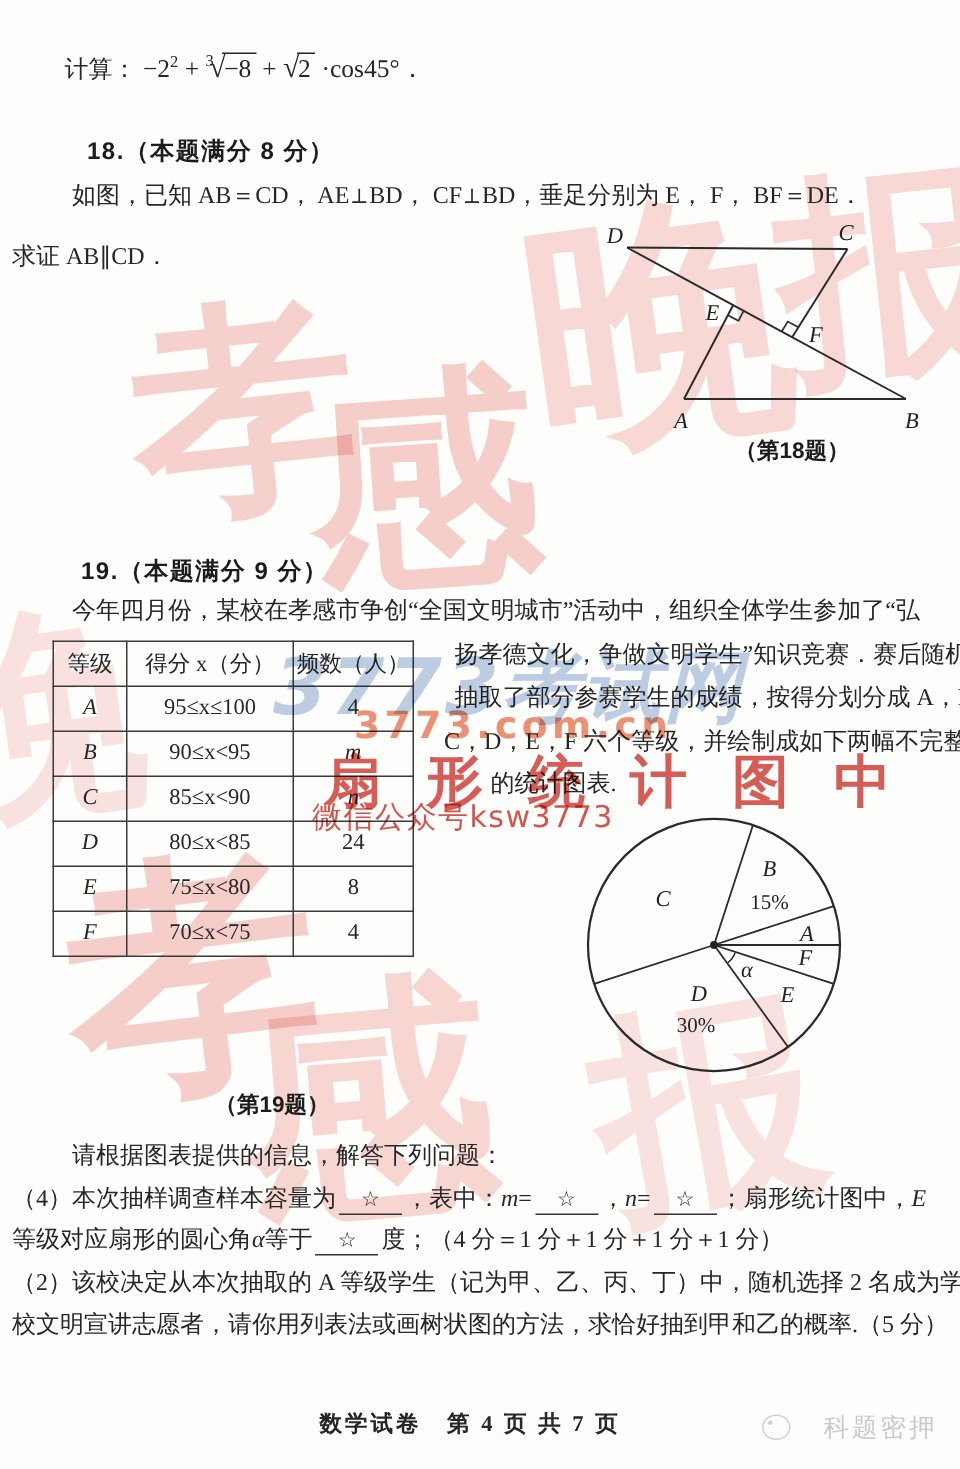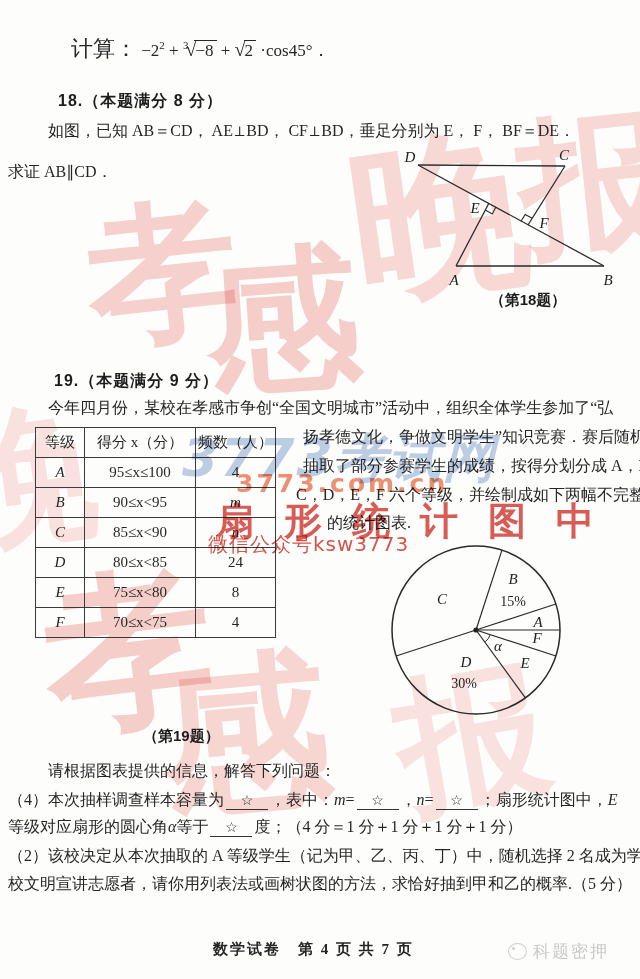--- a/index.html
+++ b/index.html
@@ -33,21 +33,21 @@
   .wm{position:absolute;pointer-events:none;mix-blend-mode:multiply;white-space:nowrap;}
   .wm-callig{font-family:"DejaVu Serif",serif;font-weight:bold;color:rgba(224,74,62,0.26);}
   .wm-blue{font-family:"DejaVu Sans",sans-serif;font-weight:bold;font-style:italic;
            font-size:52px;letter-spacing:2px;color:rgba(125,158,205,0.5);}
   .wm-url{font-family:"DejaVu Sans",sans-serif;font-weight:bold;font-size:25px;letter-spacing:3px;
           color:rgba(235,126,92,0.85);}
   .wm-banner{font-family:"DejaVu Serif",serif;font-weight:bold;font-size:38px;letter-spacing:30px;
           color:rgba(206,48,40,0.78);}
   .wm-wechat{font-family:"DejaVu Sans",sans-serif;font-size:20px;letter-spacing:1px;
           color:rgba(206,54,44,0.85);}
-  .wm-brand{display:flex;align-items:center;gap:6px;color:#c9c9c9;
+  .wm-brand{display:flex;align-items:center;gap:22px;color:#c9c9c9;
           font-family:"Liberation Sans",sans-serif;font-size:17px;letter-spacing:2px;}
   .wm-brand .ring{width:17px;height:15px;border:1.6px solid #cfcfcf;border-radius:50%;position:relative;}
   .wm-brand .ring:after{content:"";position:absolute;left:3px;top:3px;width:3px;height:3px;
           background:#cfcfcf;border-radius:50%;}
   .footer{font-weight:600;font-size:15px;letter-spacing:2px;}
 </style>
 </head>
 <body>
 
 <div class="page">
@@ -55,21 +55,21 @@
   <div class="wm wm-callig" style="left:88px;top:175px;font-size:150px;transform:rotate(-6deg);opacity:.95;"><span>孝</span></div>
   <div class="wm wm-callig" style="left:205px;top:218px;font-size:155px;transform:rotate(-4deg);"><span>感</span></div>
   <div class="wm wm-callig" style="left:352px;top:100px;font-size:175px;transform:rotate(-8deg);opacity:.8;"><span>晚</span></div>
   <div class="wm wm-callig" style="left:520px;top:85px;font-size:150px;transform:rotate(-6deg);opacity:.8;"><span>报</span></div>
   <div class="wm wm-callig" style="left:45px;top:540px;font-size:168px;transform:rotate(-7deg);"><span>孝</span></div>
   <div class="wm wm-callig" style="left:160px;top:622px;font-size:170px;transform:rotate(-5deg);opacity:.85;"><span>感</span></div>
   <div class="wm wm-callig" style="left:398px;top:640px;font-size:150px;transform:rotate(-10deg);opacity:.6;"><span>报</span></div>
   <div class="wm wm-callig" style="left:-55px;top:380px;font-size:150px;transform:rotate(-8deg);opacity:.6;"><span>晚</span></div>
 
   <div class="t math" style="left:43px;top:34px;">
-    <span style="font-size:22px;margin-left:28px;">计算：</span>
+    <span style="font-size:16px;">计算：</span>
     <span class="it" style="font-style:normal;">−2</span><sup>2</sup>
     <span>+</span>
     <sup class="ridx">3</sup><span class="rt">√</span><span class="vinc">−8</span>
     <span>+</span>
     <span class="rt">√</span><span class="vinc">2</span>
     <span>·cos45°．</span>
   </div>
 
   <div class="t hdr" style="left:14px;top:91px;margin-left:44px;">18.（本题满分 8 分）</div>
   <div class="t body16" style="left:48px;top:121px;">如图，已知 AB＝CD， AE⊥BD， CF⊥BD，垂足分别为 E， F， BF＝DE．</div>

